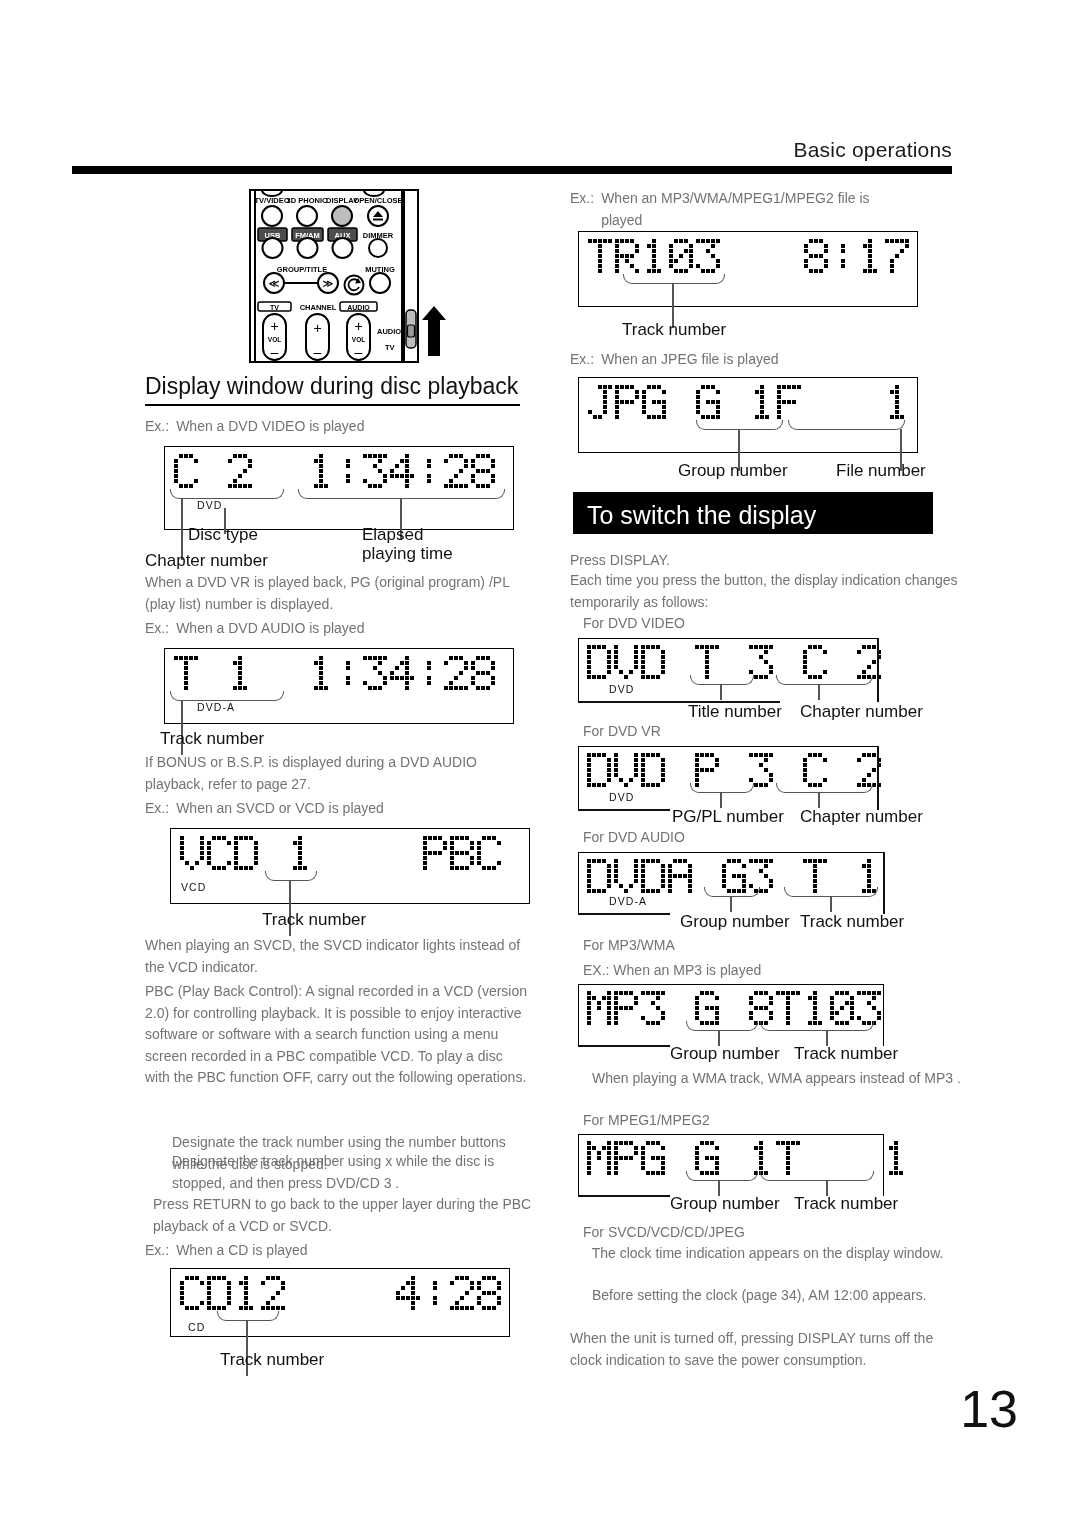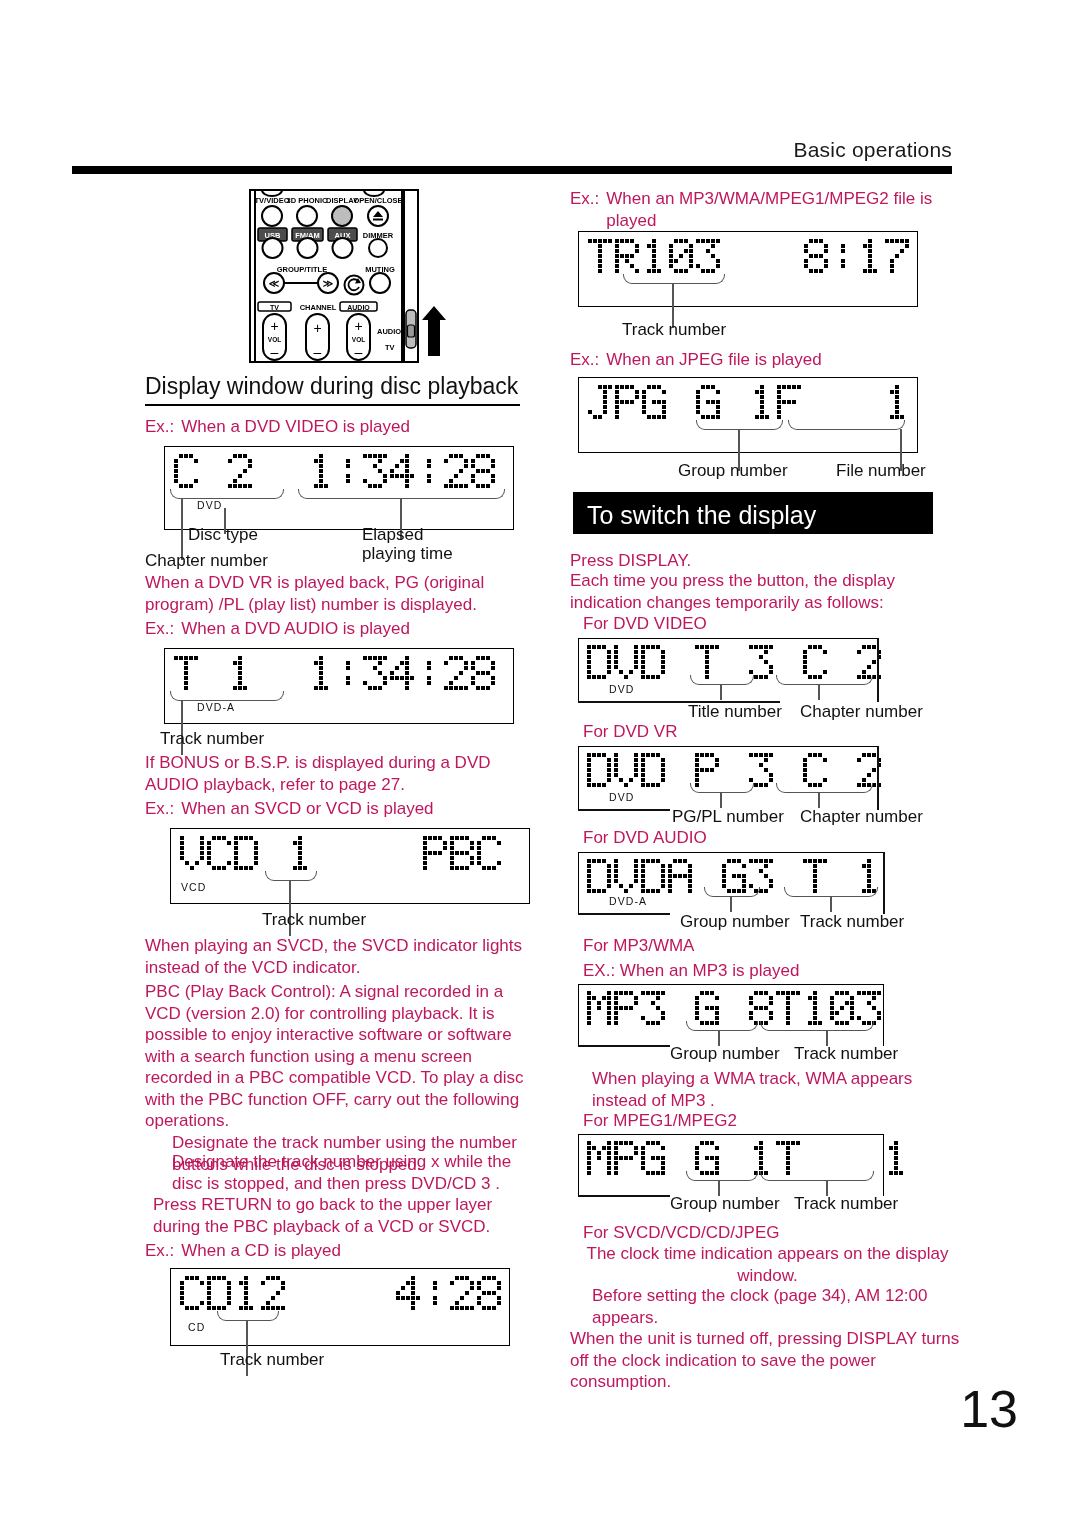--- a/index.html
+++ b/index.html
@@ -20,21 +20,21 @@
     background:#000;border-bottom:2px solid #000;
   }
   #header-rule:after{content:"";position:absolute;left:0;top:6px;width:100%;height:2px;background:#000;}
 
   
   .col{position:absolute;top:0;}
   #col-left{left:142px;width:400px;}
   #col-right{left:570px;width:400px;}
 
   
-  .t{font-size:17px;line-height:21.5px;color:#be185d;}
+  .t{font-size:14px;line-height:21.5px;color:#737373;}
   .ex{display:flex;gap:7px;}
   .ex .lbl{flex:0 0 auto;}
   .ex .bdy{flex:1 1 auto;}
 
   h2.section{
     font-size:23px;font-weight:normal;color:#111;margin:0;
     padding-bottom:4px;border-bottom:2.5px solid #000;
   }
   .blackbar{
     background:#000;color:#fff;font-size:25px;padding:9px 14px 4px 14px;
@@ -1556,21 +1556,21 @@
     <div class="t" style="position:absolute;left:30px;top:1132px;width:360px;">Designate the track number using the number buttons while the disc is stopped.</div>
     <div class="t" style="position:absolute;left:30px;top:1151px;width:360px;">Designate the track number using x      while the disc is stopped, and then press DVD/CD 3  .</div>
     <div class="t" style="position:absolute;left:11px;top:1194px;width:380px;">Press RETURN to go back to the upper layer during the PBC playback of a VCD or SVCD.</div>
 
     <div class="t ex" style="position:absolute;left:3px;top:1240px;width:390px;">
       <span class="lbl">Ex.:</span>
       <span class="bdy">When a CD is played</span>
     </div>
 
     <div class="disp-wrap" style="position:absolute;left:28px;top:1268px;width:340px;height:76px;">
-      <div class="disp" style="width:340px;height:78px;">
+      <div class="disp" style="width:340px;height:69px;">
         <div class="dotline dm" style="top:7px;left:9px;">
             <div class="ch">
               <div class="dot off"></div>
               <div class="dot"></div>
               <div class="dot"></div>
               <div class="dot"></div>
               <div class="dot off"></div>
               <div class="dot"></div>
               <div class="dot off"></div>
               <div class="dot off"></div>

